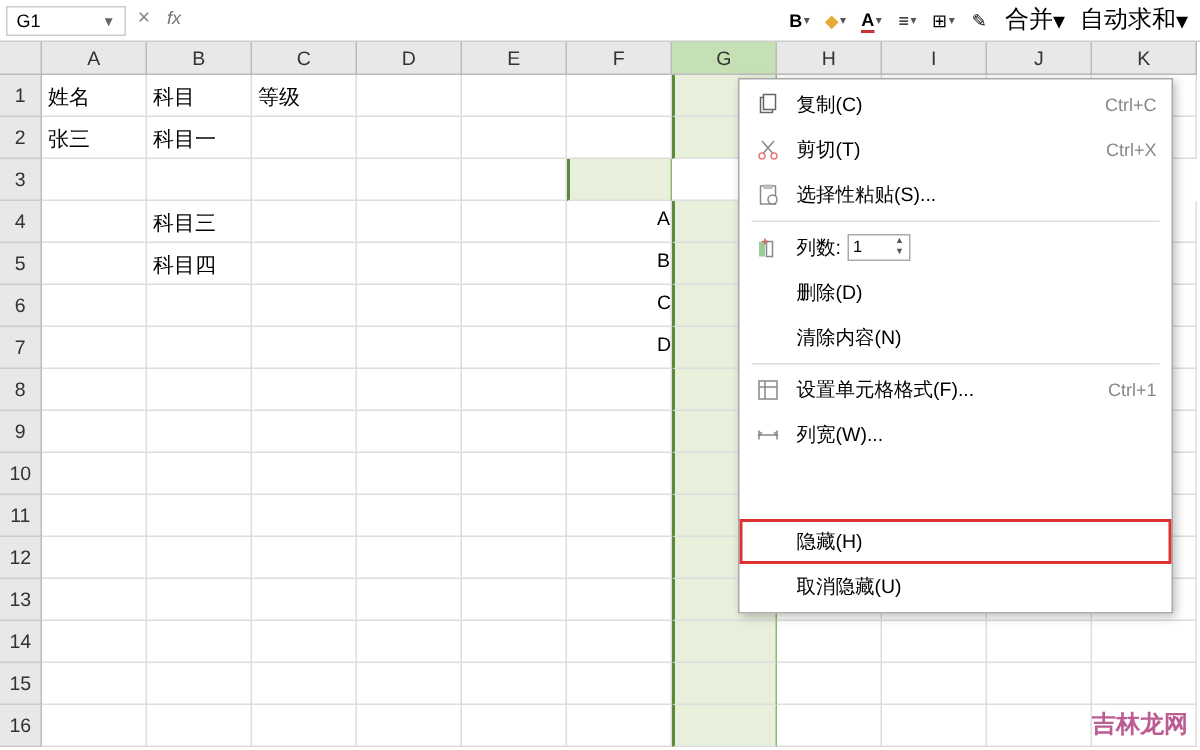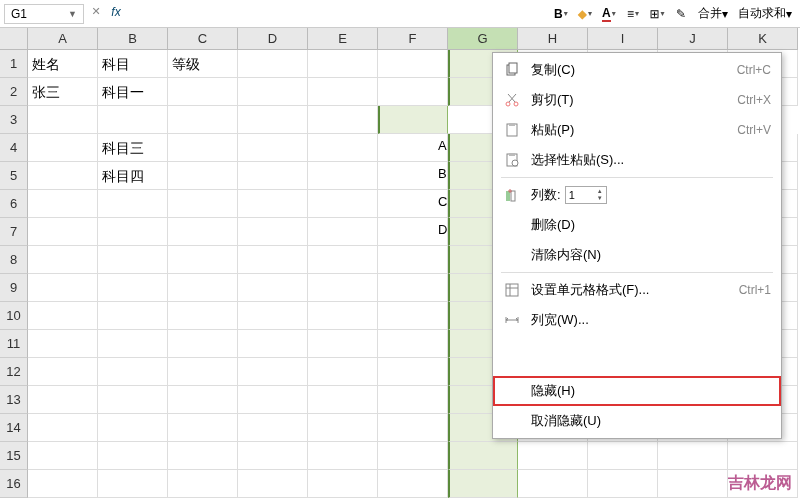--- a/index.html
+++ b/index.html
@@ -3,25 +3,25 @@
   <meta charset="utf-8">
   <style>
     * { margin: 0; padding: 0; box-sizing: border-box; font-family: "Microsoft YaHei", SimSun, sans-serif; }
     body { background: #fff; width: 800px; height: 500px; overflow: hidden; position: relative; }
     
     .toolbar { height: 28px; display: flex; align-items: center; padding: 2px 4px; border-bottom: 1px solid #ccc; gap: 2px; }
     .toolbar-left { display: flex; gap: 4px; }
     .name-box { width: 80px; height: 20px; border: 1px solid #ccc; background: #fff; font-size: 12px; padding: 2px 6px; display: flex; align-items: center; justify-content: space-between; }
     .name-box .arrow { font-size: 9px; color: #666; }
     .fx-icon { width: 16px; height: 16px; color: #888; font-size: 11px; cursor: pointer; display: flex; align-items: center; justify-content: center; }
-    .fx-label { font-style: italic; font-size: 12px; color: #0c4a6e; }
+    .fx-label { font-style: italic; font-size: 12px; color: #737373; }
     .toolbar-right { margin-left: auto; display: flex; align-items: center; gap: 2px; }
     .tb-btn { min-width: 22px; height: 22px; display: flex; align-items: center; justify-content: center; font-size: 12px; cursor: pointer; padding: 0 2px; }
     .tb-btn .drop { font-size: 8px; margin-left: 1px; color: #555; }
-    .tb-text { font-size: 12px; padding: 0 4px; display: flex; align-items: center; }
+    .tb-text { font-size: 16px; padding: 0 4px; display: flex; align-items: center; }
     
     .sheet { position: relative; }
     .corner { position: absolute; left: 0; top: 0; width: 28px; height: 22px; background: #e8e8e8; border-right: 1px solid #bbb; border-bottom: 1px solid #bbb; }
     .col-headers { position: absolute; left: 28px; top: 0; height: 22px; display: flex; }
     .col-h { width: 70px; height: 22px; background: #e8e8e8; border-right: 1px solid #bbb; border-bottom: 1px solid #bbb; text-align: center; font-size: 13px; line-height: 22px; color: #333; }
     .col-h.selected { background: #c5e0b4; }
     .row-headers { position: absolute; left: 0; top: 22px; width: 28px; }
     .row-h { height: 28px; background: #e8e8e8; border-right: 1px solid #bbb; border-bottom: 1px solid #ccc; text-align: center; font-size: 13px; line-height: 28px; color: #333; }
     .grid { position: absolute; left: 28px; top: 22px; }
     .row { display: flex; height: 28px; }
@@ -357,30 +357,20 @@
         </svg>
     </span>
     <span class="menu-label">剪切(T)</span>
     <span class="menu-shortcut">Ctrl+X</span>
   </div>
   <div class="menu-item">
     <span class="menu-icon">
       <svg viewBox="0 0 16 16">
           <rect x="3" y="2" width="10" height="12" fill="none" stroke="#888"></rect>
           <rect x="5" y="1" width="6" height="3" fill="#bbb"></rect>
-        </svg>
-    </span>
-    <span class="menu-label">粘贴(P)</span>
-    <span class="menu-shortcut">Ctrl+V</span>
-  </div>
-  <div class="menu-item">
-    <span class="menu-icon">
-      <svg viewBox="0 0 16 16">
-          <rect x="3" y="2" width="10" height="12" fill="none" stroke="#888"></rect>
-          <rect x="5" y="1" width="6" height="3" fill="#bbb"></rect>
           <circle cx="11" cy="11" r="3" fill="#fff" stroke="#888"></circle>
         </svg>
     </span>
     <span class="menu-label">选择性粘贴(S)...</span>
   </div>
   <div class="menu-sep"></div>
   <div class="menu-item">
     <span class="menu-icon">
       <svg viewBox="0 0 16 16">
           <rect x="2" y="4" width="4" height="10" fill="#9c9"></rect>

